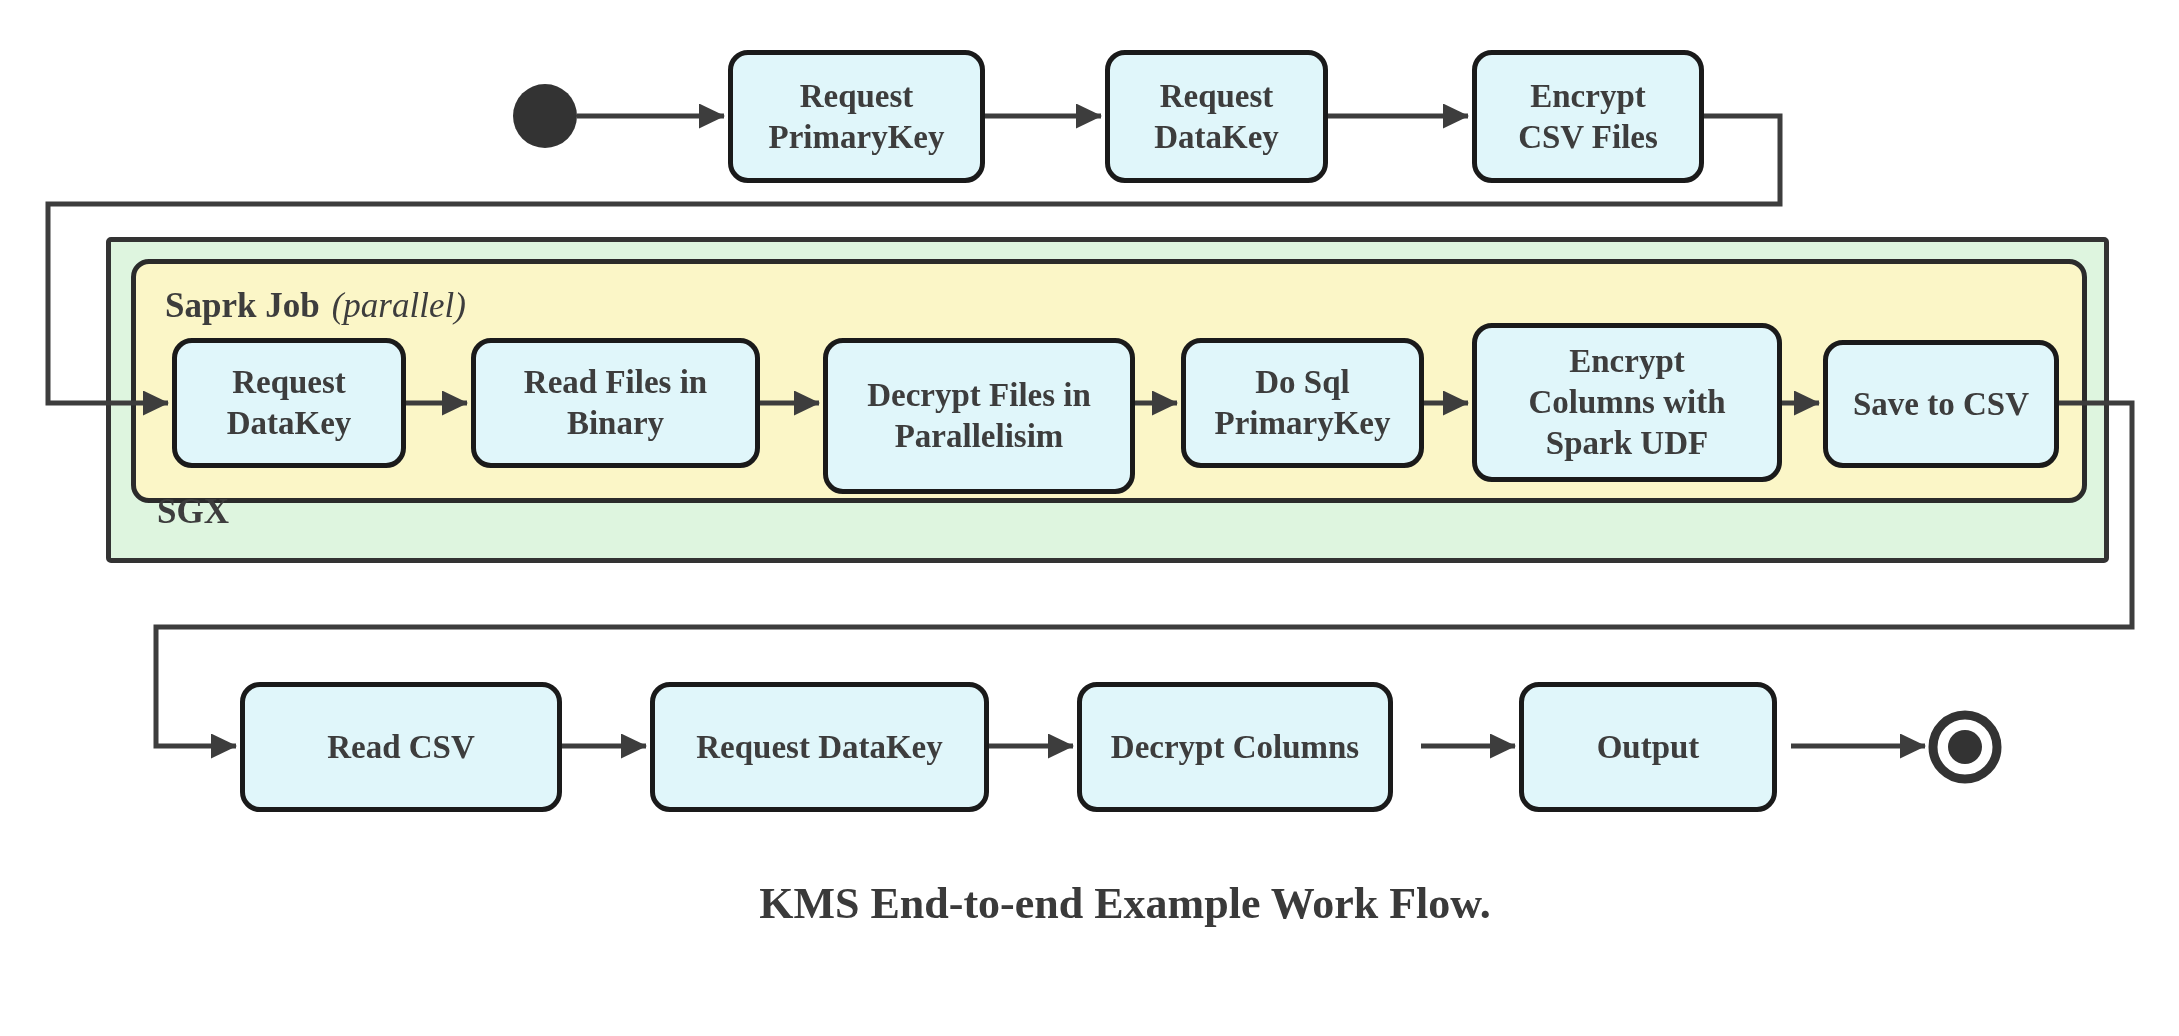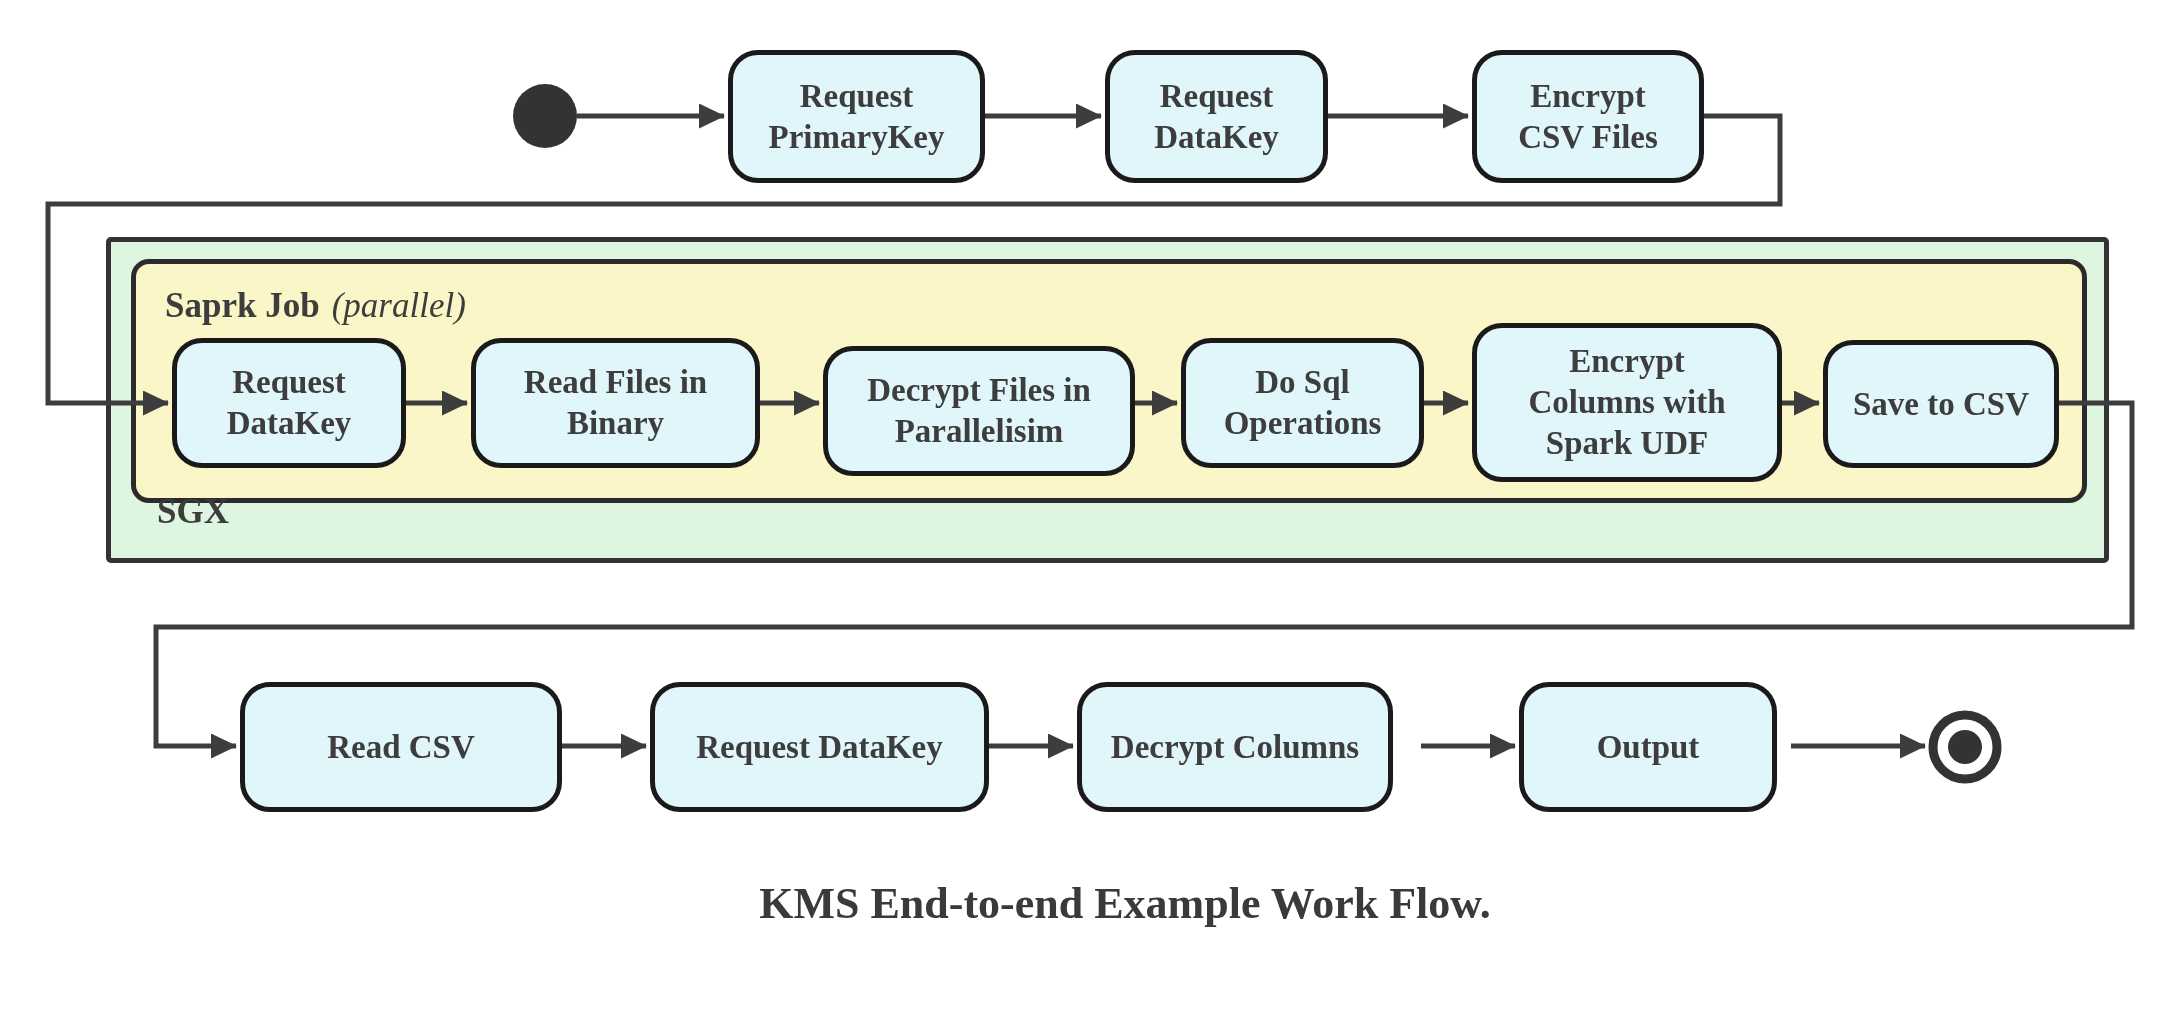--- a/index.html
+++ b/index.html
@@ -24,21 +24,21 @@
   }
   .container-label{
     position:absolute; font-size:35px; font-weight:bold; white-space:nowrap; color:var(--text);
   }
   .spark-label{left:165px; top:286px;}
   .spark-label .qual{font-weight:normal; font-style:italic; margin-left:12px;}
   .sgx-label{left:157px; top:492px;}
   svg.wires{position:absolute; left:0; top:0; width:2179px; height:1036px;}
   .node{
     position:absolute; display:flex; align-items:center; justify-content:center;
-    background:var(--node-fill); border:5px solid var(--node-border); border-radius:30px;
+    background:var(--node-fill); border:5px solid var(--node-border); border-radius:20px;
     font-size:33px; font-weight:bold; line-height:1.24; text-align:center;
     white-space:pre-line; color:var(--text); padding:4px 8px;
   }
   .caption{
     position:absolute; top:878px; left:1125px; transform:translateX(-50%);
     font-size:44px; font-weight:bold; white-space:nowrap; color:#3a3a3a;
   }
 </style>
 </head>
 <body>
@@ -83,24 +83,24 @@
 PrimaryKey</div>
   <div class="node" style="left:1105px; top:50px; width:223px; height:133px;">Request
 DataKey</div>
   <div class="node" style="left:1472px; top:50px; width:232px; height:133px;">Encrypt
 CSV Files</div>
 
   <div class="node" style="left:172px;  top:338px; width:234px; height:130px;">Request
 DataKey</div>
   <div class="node" style="left:471px;  top:338px; width:289px; height:130px;text-align:center;">Read Files in
 Binary</div>
-  <div class="node" style="left:823px;  top:346px; width:312px; height:130px;">Decrypt Files in
+  <div class="node" style="left:823px;  top:338px; width:312px; height:156px;">Decrypt Files in
 Parallelisim</div>
   <div class="node" style="left:1181px; top:338px; width:243px; height:130px;">Do Sql
-Operations</div>
+PrimaryKey</div>
   <div class="node" style="left:1472px; top:323px; width:310px; height:159px;">Encrypt
 Columns with
 Spark UDF</div>
   <div class="node" style="left:1823px; top:340px; width:236px; height:128px;">Save to CSV</div>
 
   <div class="node" style="left:240px;  top:682px; width:322px; height:130px;">Read CSV</div>
   <div class="node" style="left:650px;  top:682px; width:339px; height:130px;">Request DataKey</div>
   <div class="node" style="left:1077px; top:682px; width:316px; height:130px;">Decrypt Columns</div>
   <div class="node" style="left:1519px; top:682px; width:258px; height:130px;">Output</div>
 

